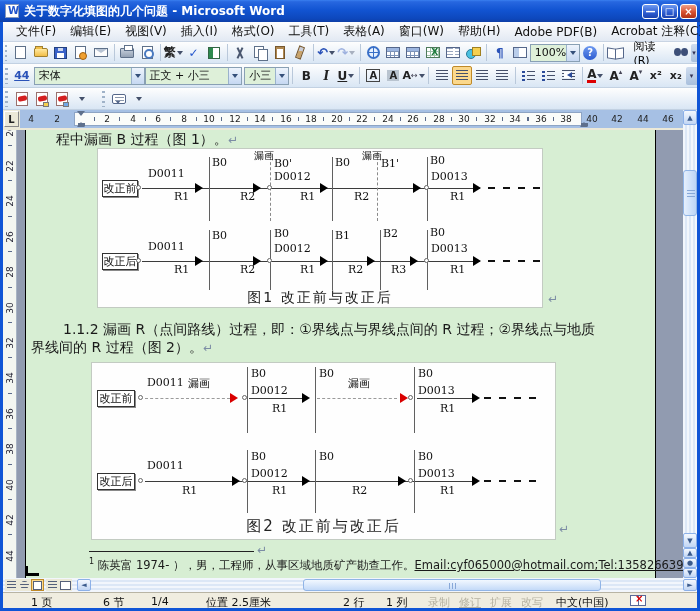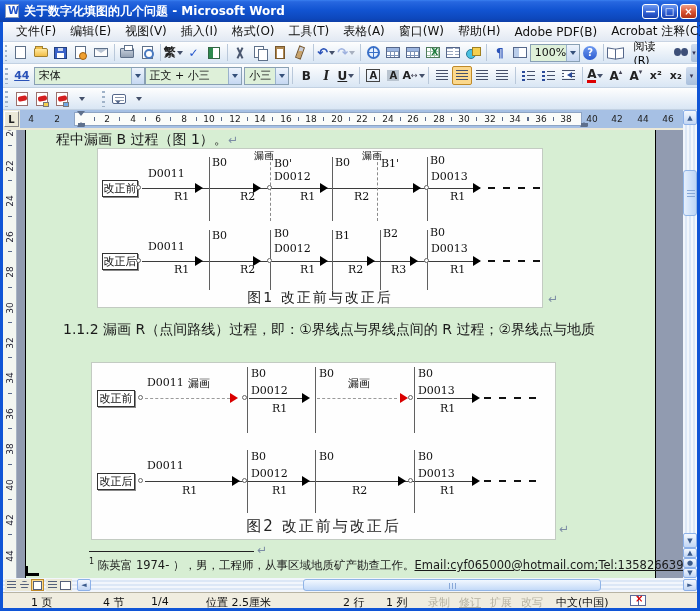--- a/index.html
+++ b/index.html
@@ -574,20 +574,23 @@
         <span class="lbl" style="left:285px;top:78px;">B2</span>
         <span class="lbl" style="left:293px;top:114px;">R3</span>
         <span class="lbl" style="left:332px;top:77px;">B0</span>
         <span class="lbl" style="left:333px;top:93px;">D0013</span>
         <span class="lbl" style="left:352px;top:114px;">R1</span>
         <div class="figcap" style="top:140px;">图1 改正前与改正后</div>
       </div>
       <span class="pcr" style="position:absolute;left:522px;top:162px;">↵</span>
 
       <span class="doctext" style="left:37px;top:191px;">1.1.2 漏画 R（点间路线）过程，即：①界线点与界线点间的 R 过程；②界线点与地质</span>
+      <span class="doctext" style="left:5px;top:209px;">
+        <span>界线间的 R 过程（图 2）。</span><span class="pcr">↵</span>
+      </span>
 
       <div class="fig" style="left:65px;top:232px;width:465px;height:178px;">
 
         <div class="cbox" style="left:5px;top:27px;width:38px;height:17px;">改正前</div>
         <span class="circ" style="left:46px;top:32px;"></span>
         <div class="hld" style="left:53px;top:35px;width:85px;"></div>
         <span class="arr red" style="left:138px;top:30px;"></span>
         <div class="vl" style="left:155px;top:4px;height:66px;"></div>
         <span class="circ" style="left:150px;top:32px;"></span>
         <div class="hl" style="left:157px;top:35px;width:53px;"></div>
@@ -672,21 +675,21 @@
     <div class="viewbtn" style="left:56px;">
         <span class="vb-page" style="width:11px;"></span>
       </div>
     <div class="hbtn" style="left:74px;">◄</div>
     <div class="hthumb"></div>
     <div class="hbtn" style="left:680px;">►</div>
   </div>
 
   <div class="statusbar">
     <span class="stitem" style="left:28px;">1 页</span>
-    <span class="stitem" style="left:100px;">4 节</span>
+    <span class="stitem" style="left:100px;">6 节</span>
     <span class="stitem" style="left:148px;">1/4</span>
     <span class="stitem" style="left:203px;">位置 2.5厘米</span>
     <span class="stitem" style="left:340px;">2 行</span>
     <span class="stitem" style="left:383px;">1 列</span>
     <span class="stitem stgray" style="left:425px;">录制</span>
     <span class="stitem stgray" style="left:456px;text-decoration:underline;">修订</span>
     <span class="stitem stgray" style="left:487px;">扩展</span>
     <span class="stitem stgray" style="left:518px;">改写</span>
     <span class="stitem" style="left:553px;">中文(中国)</span>
     <span class="sbook">

